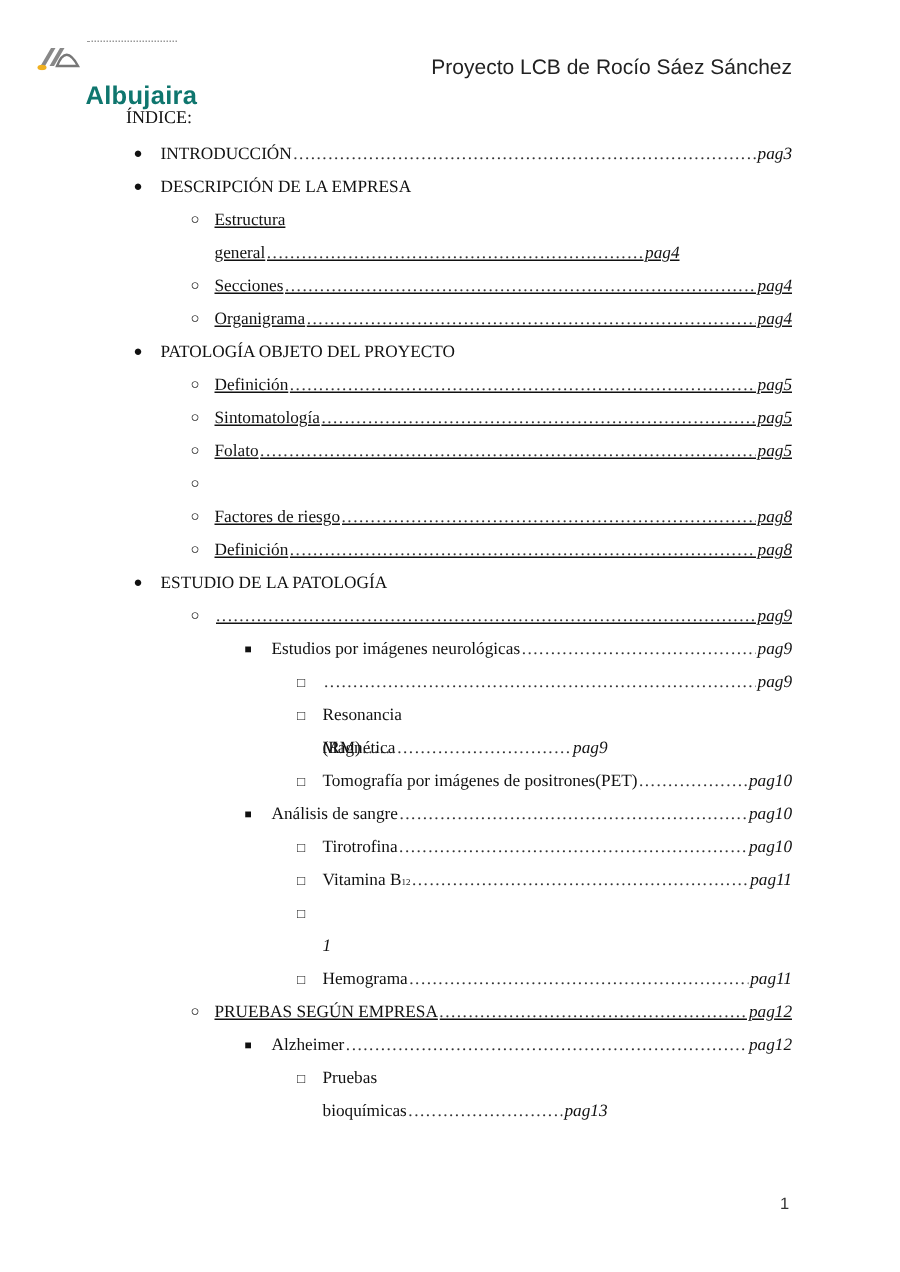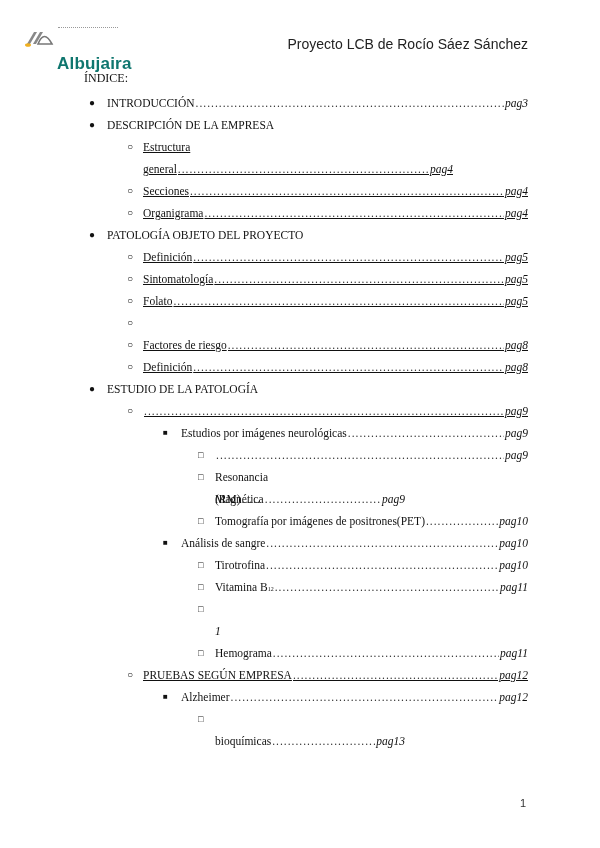--- a/index.html
+++ b/index.html
@@ -252,20 +252,23 @@
     <div class="row l3">
       <span class="bullet">■</span>
       <div class="entry right">
         <span class="lbl">Alzheimer</span>
         <span class="dots"></span>
         <span class="pg">pag12</span>
       </div>
     </div>
     <div class="row l4">
       <span class="bullet">□</span>
+      <div class="entry right">
+        <span class="lbl">Pruebas</span>
+      </div>
     </div>
     <div class="row l4">
       <span class="bullet"></span>
       <div class="entry" style="width: 190px;">
         <span class="lbl">bioquímicas</span>
         <span class="dots"></span>
         <span class="pg">pag13</span>
       </div>
     </div>
   </div>

